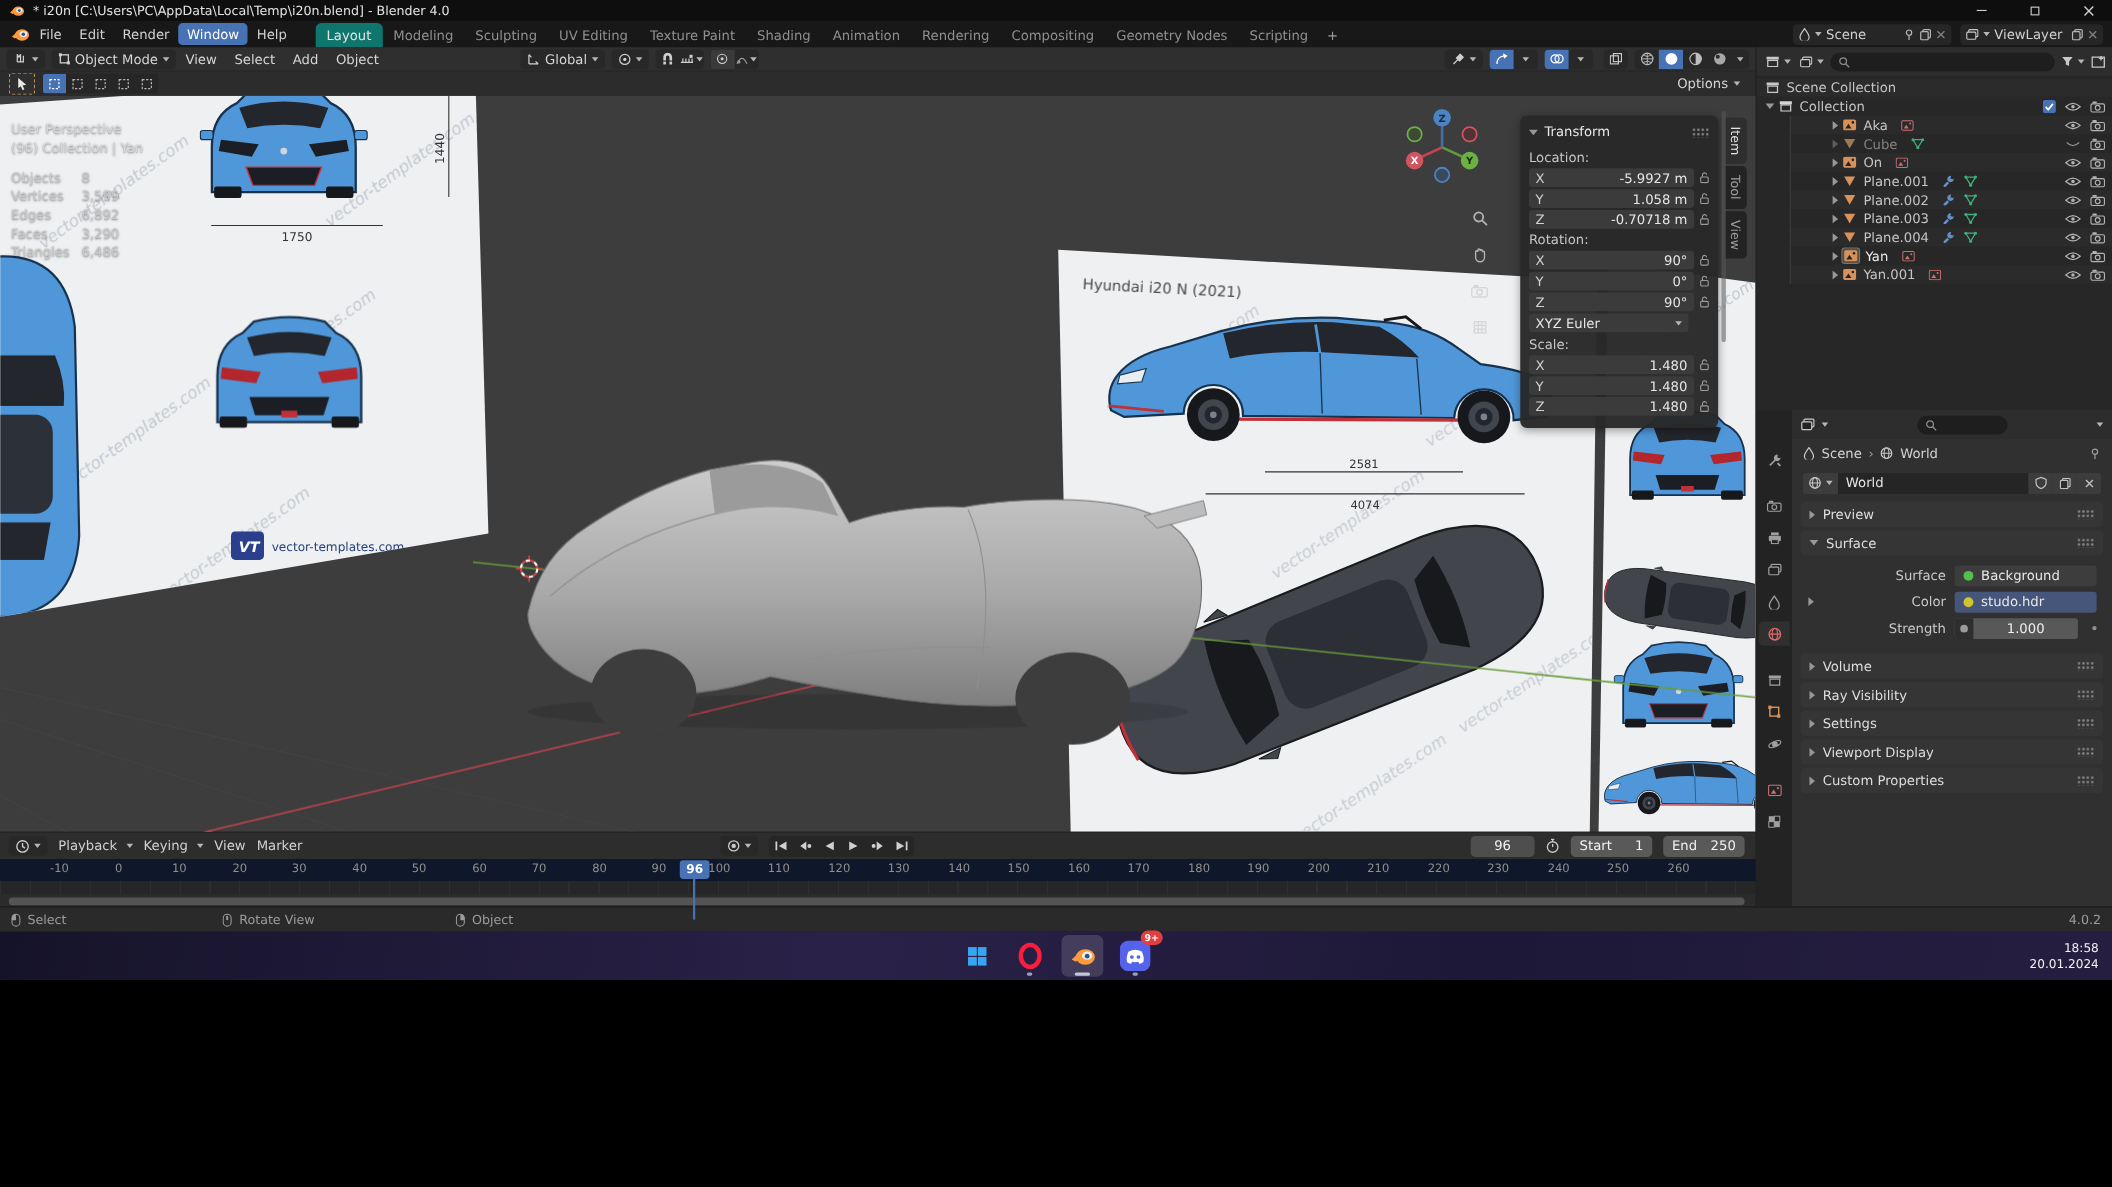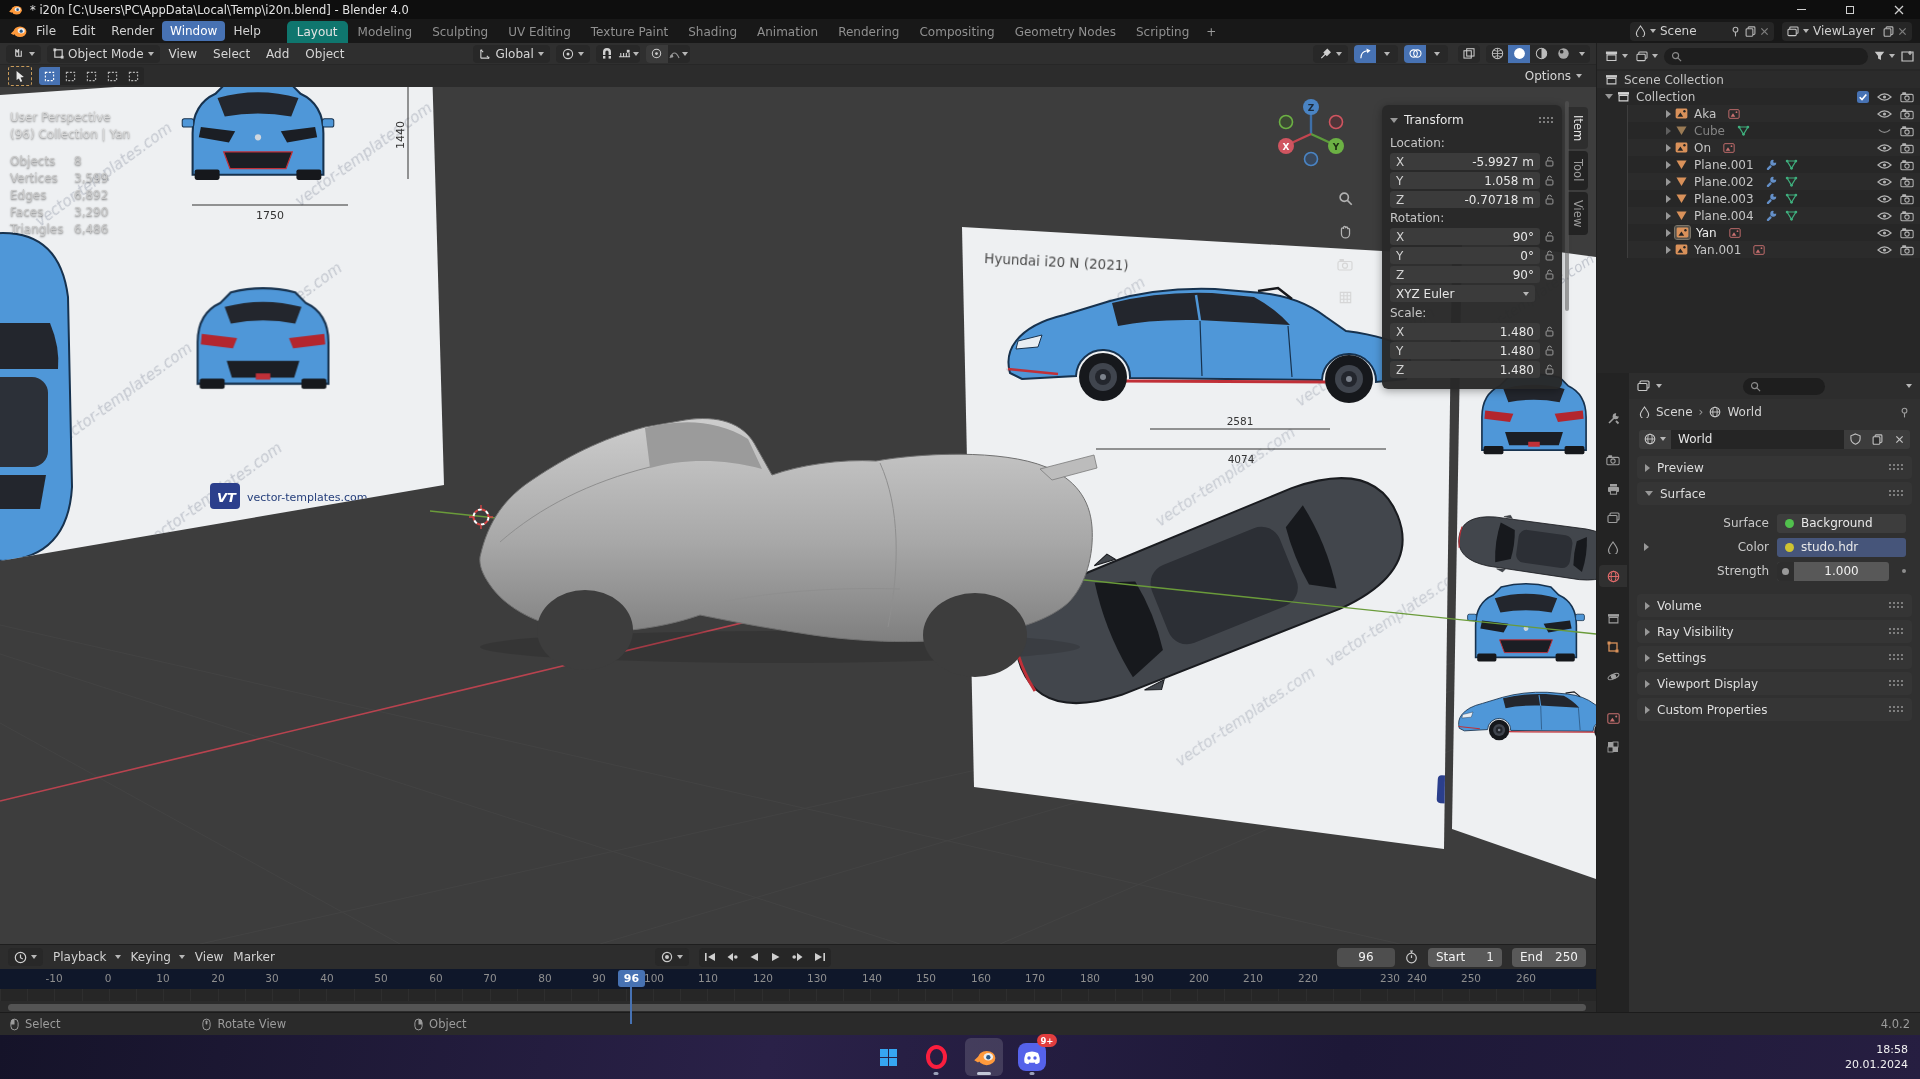--- a/index.html
+++ b/index.html
@@ -1,17 +1,17 @@
 <!DOCTYPE html>
 <html style="--accent: #4772b3; --viewport-bg: #3d3d3d; --topbar-bg: #181818; --panel-bg: #303030; --selection-orange: #d9915a; --mesh-green: #3fae7d; --modifier-blue: #6490c9; --data-pink: #c97070; --world-red: #d96c6c; --axis-red: #b8434f; --axis-green: #6a9b3a; --blueprint-blue: #4f97d8;"><head>
 <meta charset="utf-8">
 <style>
 *{box-sizing:border-box;margin:0;padding:0}
 html,body{background:#000}
-.win{width:1920px;height:1079px;background:#1a1a1a;color:#c9c9c9;font:12px "DejaVu Sans",sans-serif;display:flex;flex-direction:column;overflow:hidden;user-select:none}
+.win{width:1920px;height:891px;background:#1a1a1a;color:#c9c9c9;font:12px "DejaVu Sans",sans-serif;display:flex;flex-direction:column;overflow:hidden;user-select:none}
 svg{display:block}
 .ic{flex:none}
 .cv{width:0;height:0;border-left:3.5px solid transparent;border-right:3.5px solid transparent;border-top:4px solid #b7b7b7;flex:none}
 .tri-r{width:0;height:0;border-top:4px solid transparent;border-bottom:4px solid transparent;border-left:5px solid #989898;flex:none}
 .tri-d{width:0;height:0;border-left:4px solid transparent;border-right:4px solid transparent;border-top:5px solid #989898;flex:none}
 .grip{width:16px;height:9px;background:radial-gradient(circle,#7e7e7e 1px,transparent 1.3px);background-size:4px 4px;flex:none}
 
 .tbar{height:19px;background:#0e0e0e;display:flex;align-items:center;gap:7px;padding-left:7px;font-size:11.5px;color:#e3e3e3;flex:none}
 .tbar .sp{flex:1}
 .wbtn{width:42px;height:100%;display:flex;align-items:center;justify-content:center;color:#cfcfcf}
@@ -1074,21 +1074,21 @@
           <span class="tick" style="left:817px">130</span>
             <span class="tick" style="left:872px">140</span>
           <span class="tick" style="left:926px">150</span>
             <span class="tick" style="left:981px">160</span>
           <span class="tick" style="left:1035px">170</span>
             <span class="tick" style="left:1090px">180</span>
           <span class="tick" style="left:1144px">190</span>
             <span class="tick" style="left:1199px">200</span>
           <span class="tick" style="left:1253px">210</span>
             <span class="tick" style="left:1308px">220</span>
-          <span class="tick" style="left:1390px">230</span>
+          <span class="tick" style="left:1362px">230</span>
             <span class="tick" style="left:1417px">240</span>
           <span class="tick" style="left:1471px">250</span>
             <span class="tick" style="left:1526px">260</span>
           <div class="playhead">96</div>
           <div class="phline"></div>
         </div>
         <div class="tl-track"></div>
         <div class="tl-scroll">
             <div class="thumb"></div>
           </div>

